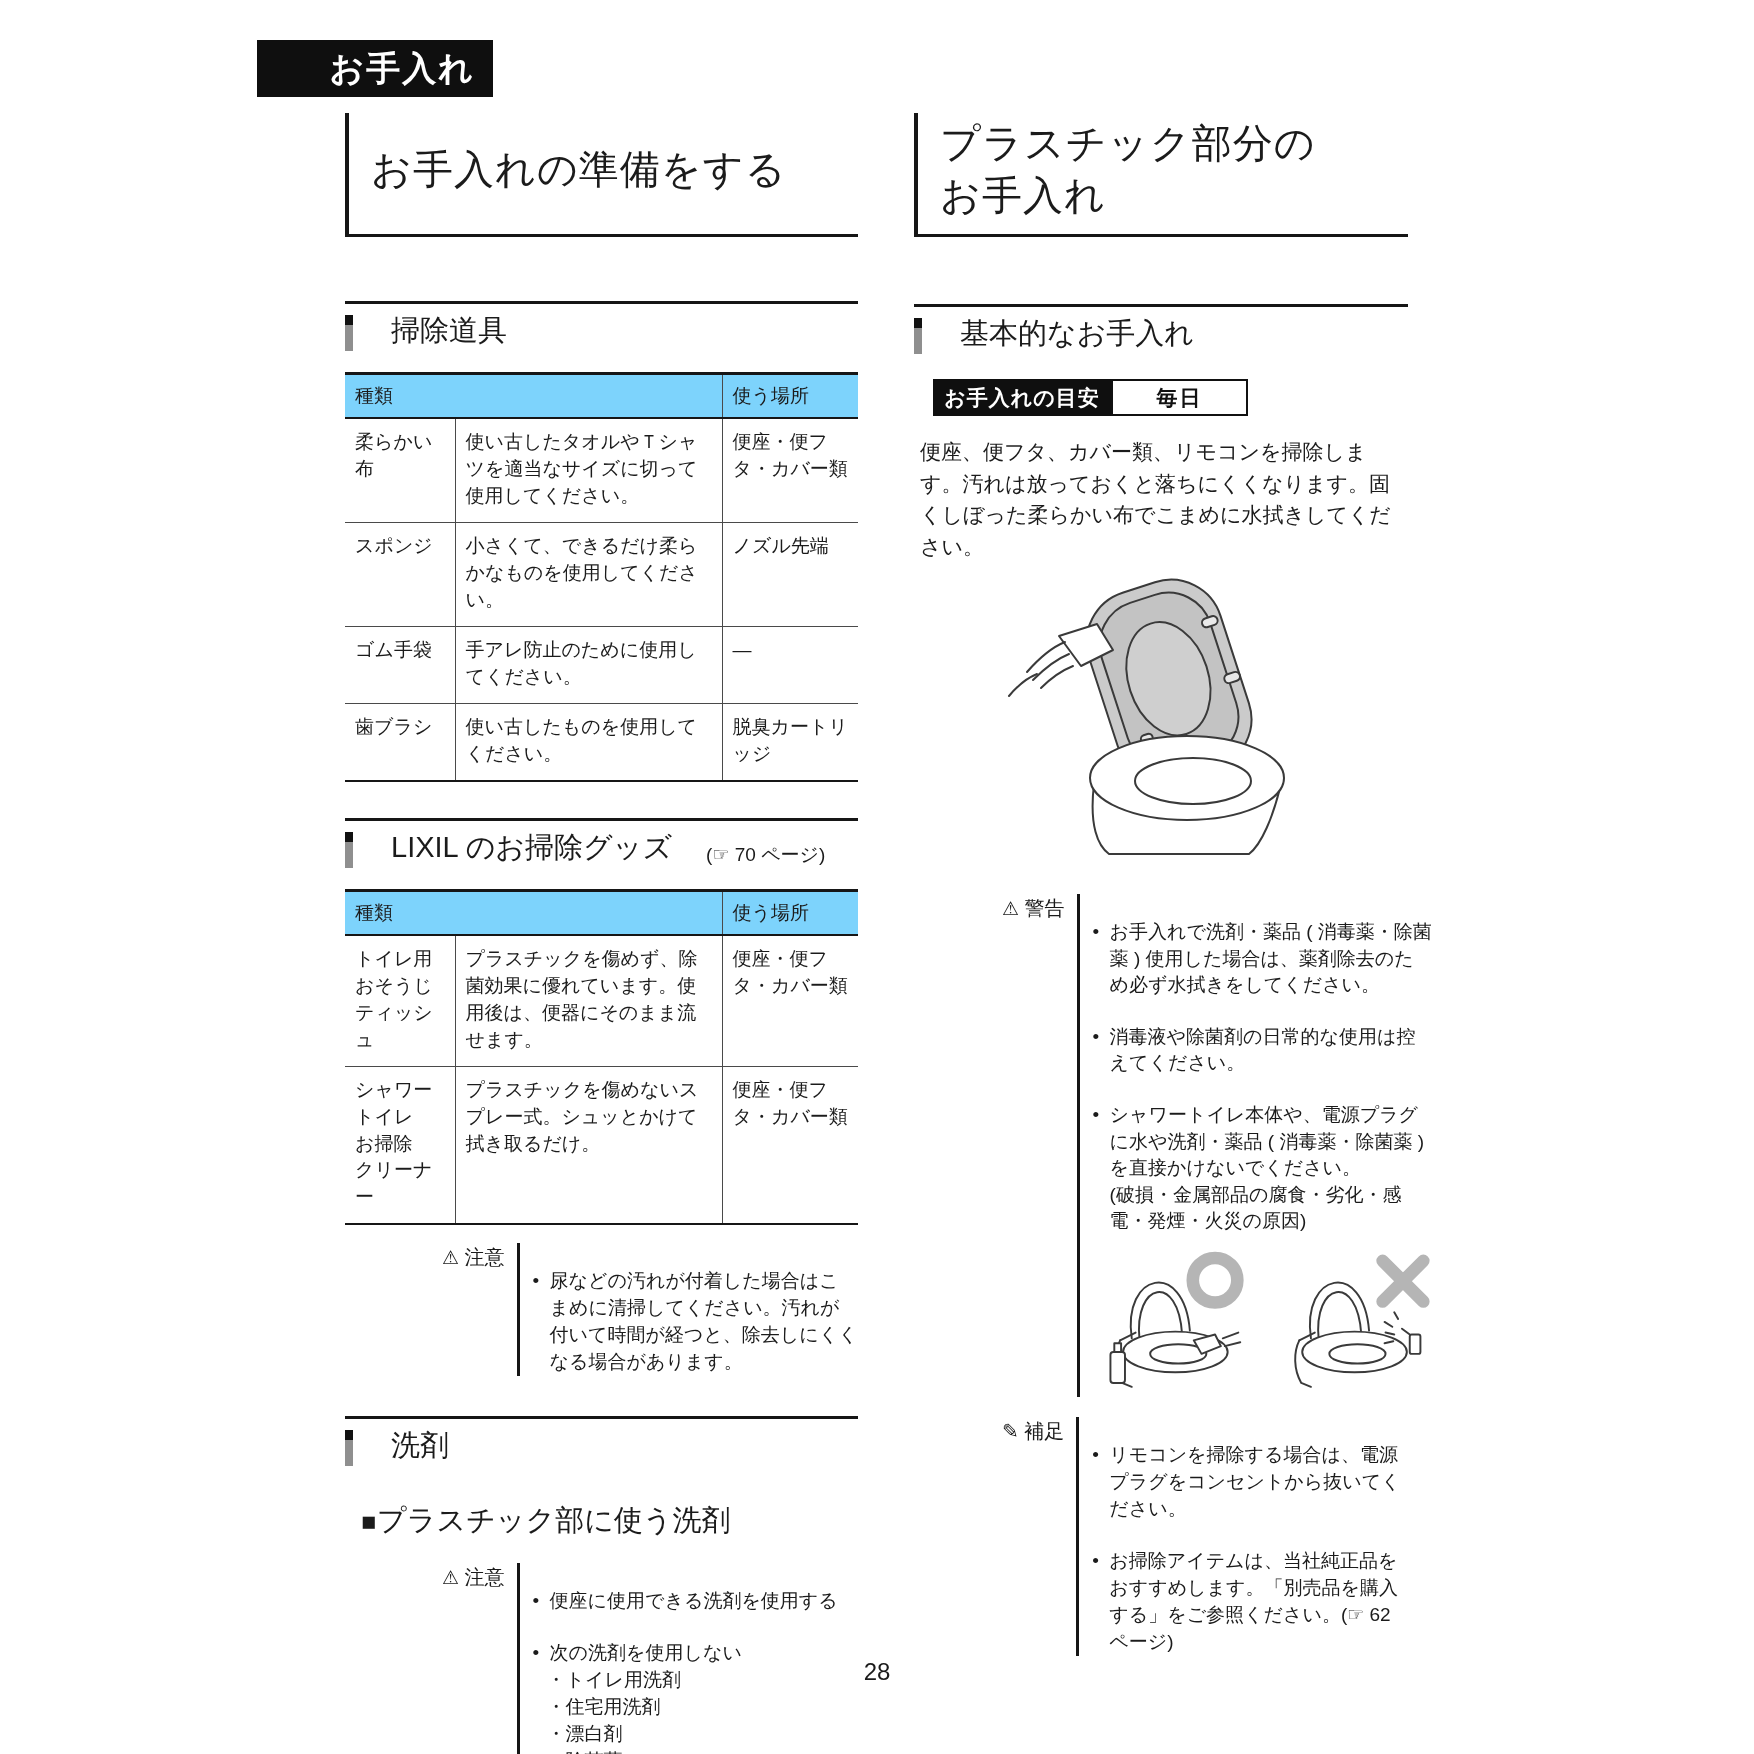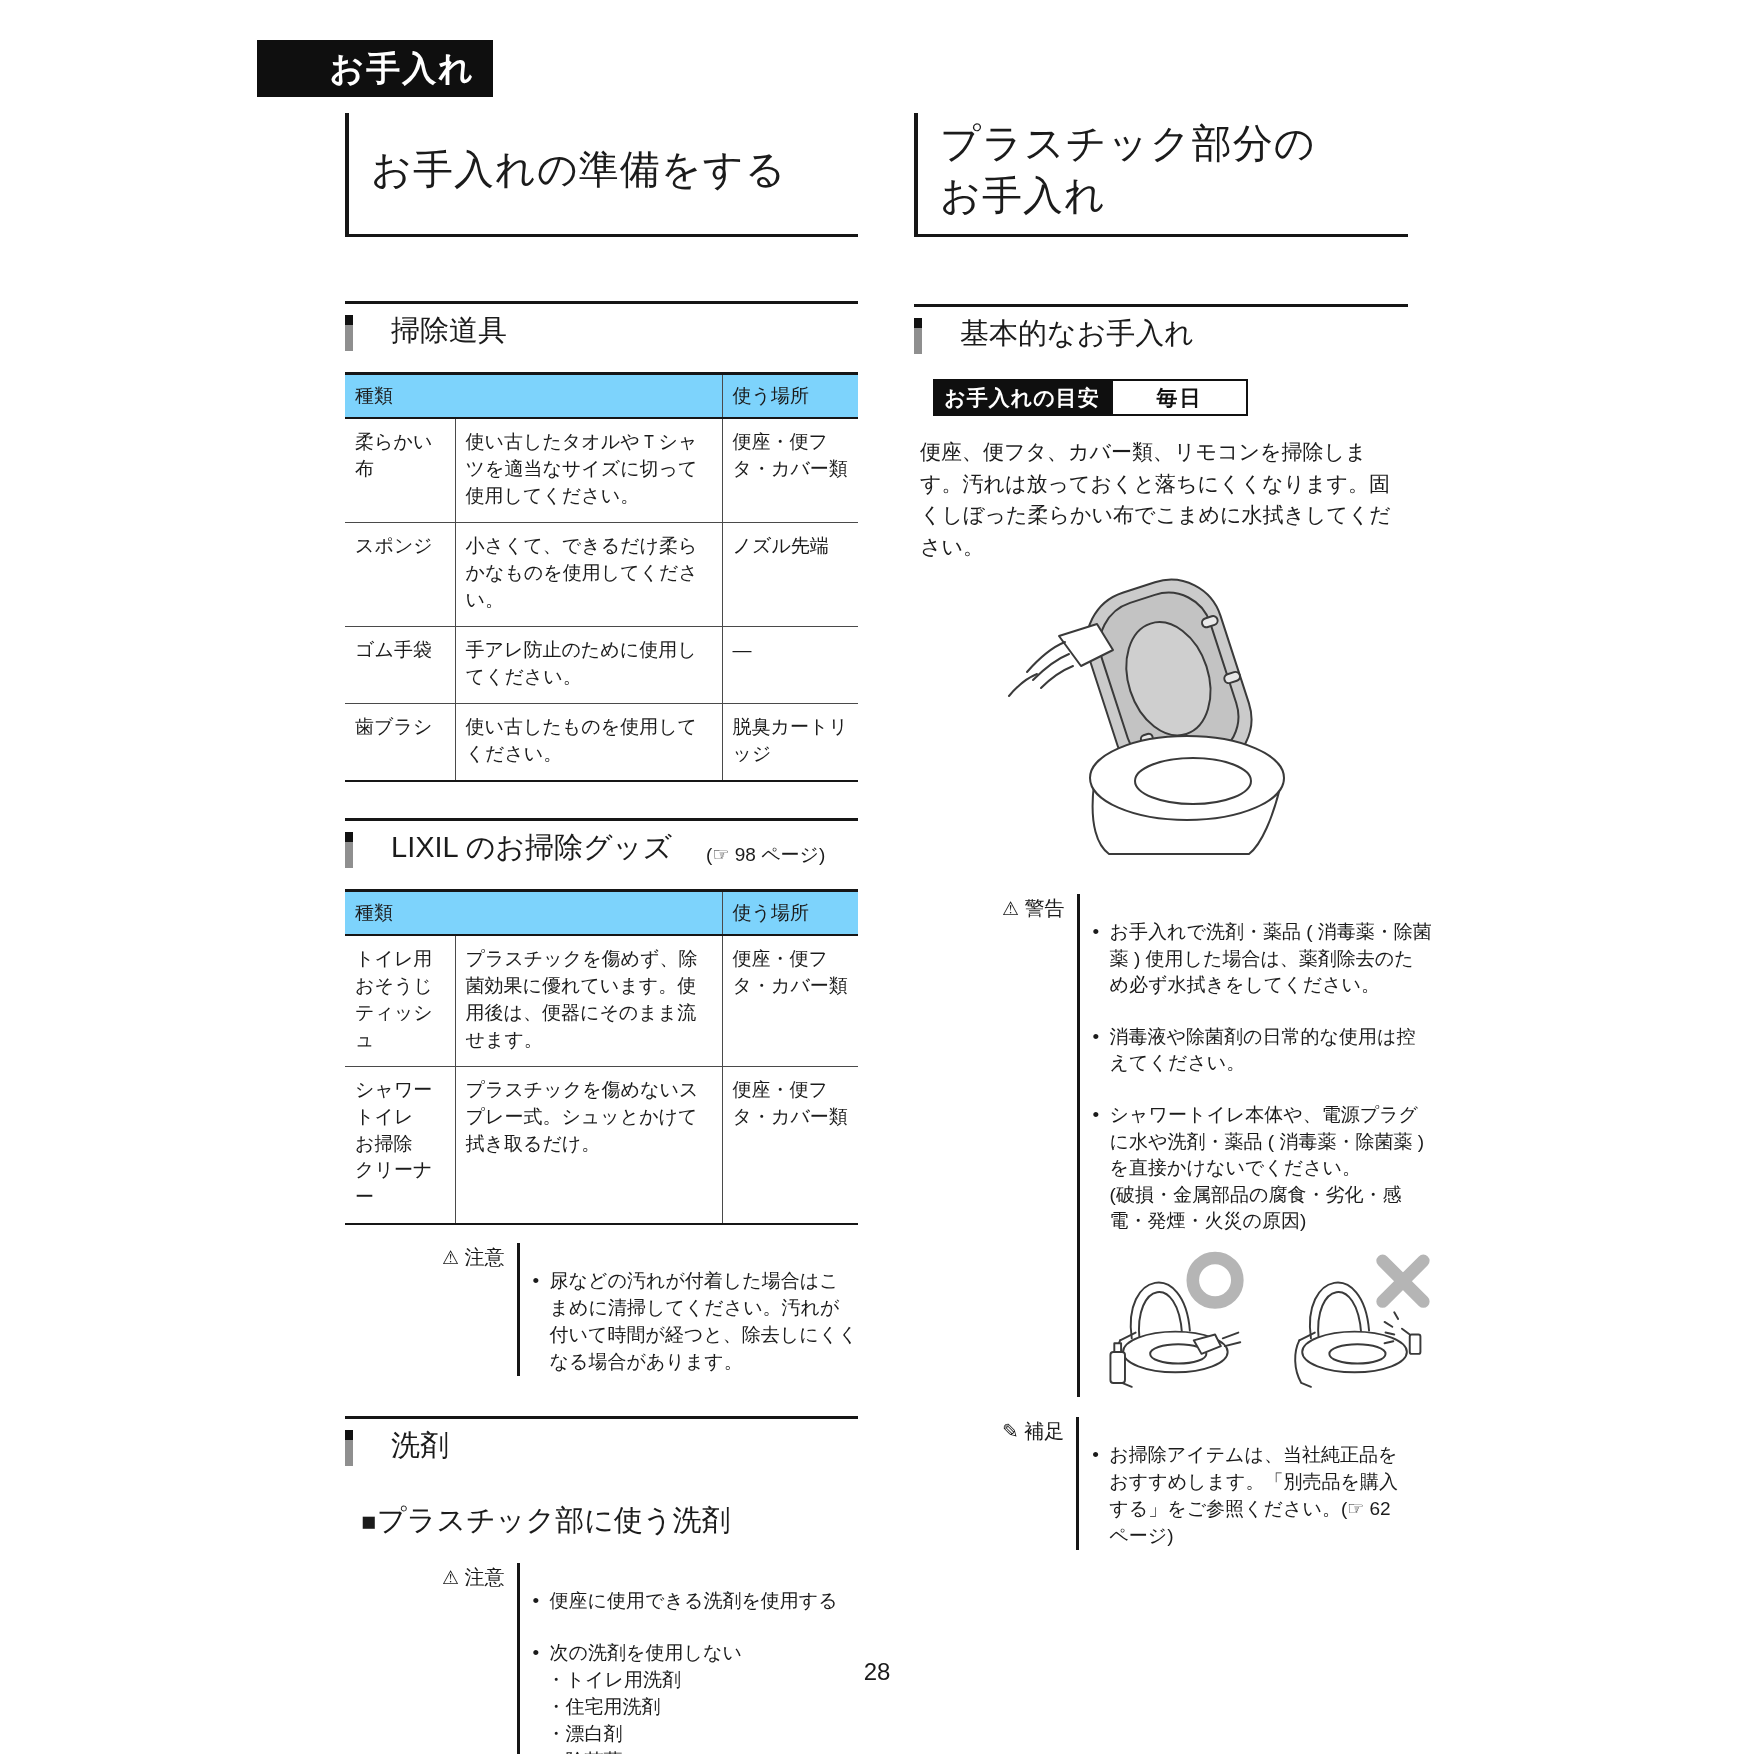--- a/index.html
+++ b/index.html
@@ -116,21 +116,21 @@
         <td>歯ブラシ</td>
         <td>使い古したものを使用してください。</td>
         <td class="pre">脱臭カートリッジ</td>
       </tr>
     </tbody>
   </table>
 
   <div class="sec-head" style="margin-top:36px;">
     <span class="bar"></span>
     <span class="t">LIXIL のお掃除グッズ</span>
-    <span class="ref">(☞ 98 ページ)</span>
+    <span class="ref">(☞ 70 ページ)</span>
   </div>
 
   <table class="tbl">
     <colgroup>
         <col style="width:110px">
         <col style="width:267px">
         <col style="width:136px">
       </colgroup>
     <thead>
       <tr>
@@ -298,18 +298,19 @@
       </div>
     </div>
   </div>
 
   <div class="note-block" style="margin-left:88px;margin-top:20px;">
     <div class="lbl">
       <span>✎</span>
       <span>補足</span>
     </div>
     <div class="content">
+      <div class="bullet">リモコンを掃除する場合は、電源プラグをコンセントから抜いてください。</div>
       <div class="bullet">お掃除アイテムは、当社純正品をおすすめします。「別売品を購入する」をご参照ください。(☞ 62 ページ)</div>
     </div>
   </div>
 </div>
 
 <div class="pageno">28</div>
 
 </body></html>

